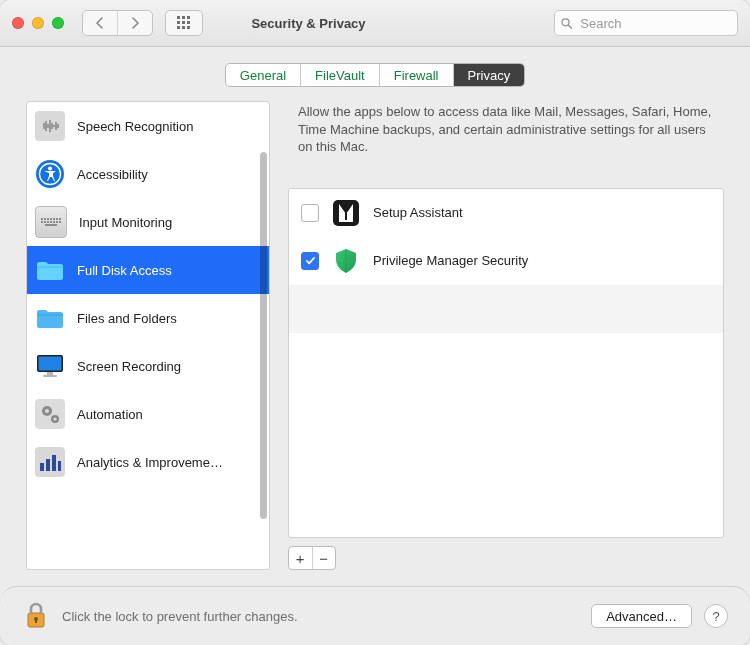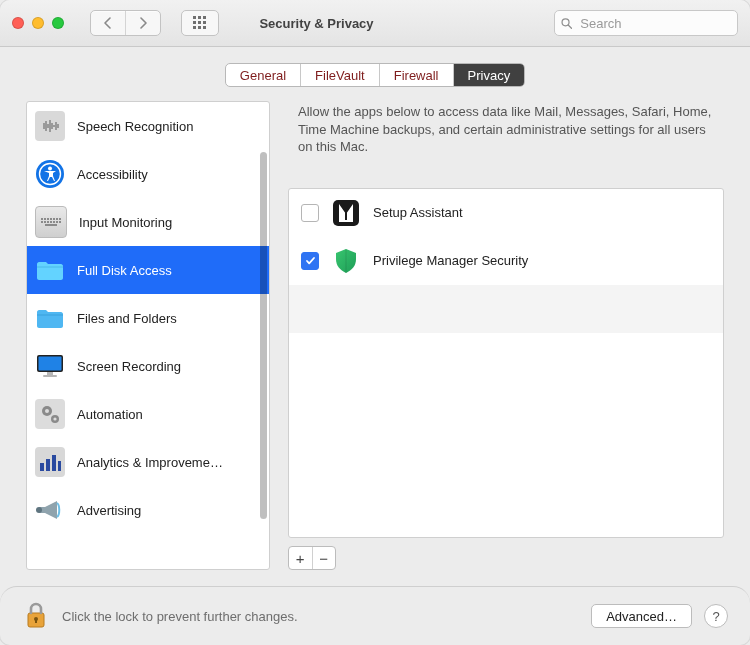--- a/index.html
+++ b/index.html
@@ -25,21 +25,21 @@
     position: relative;
   }
   
   .titlebar {
     height: 46px;
     border-bottom: 1px solid #c9c9c9;
     background: linear-gradient(#f1f1f1,#e4e4e4);
     display: flex;
     align-items: center;
     padding: 0 12px;
-    gap: 20px;
+    gap: 12px;
   }
   .traffic {
     display: flex;
     gap: 8px;
     margin-right: 6px;
   }
   .tl {
     width: 12px; height: 12px; border-radius: 50%;
     box-shadow: inset 0 0 0 1px rgba(0,0,0,0.15);
   }
@@ -109,21 +109,21 @@
     border-radius:5px;
     overflow:hidden;
     background:#fff;
     height:22px;
   }
   .tab {
     padding:0 14px;
     display:flex; align-items:center;
     border-right:1px solid #c8c8c8;
     font-size:13px;
-    color:#7f1d1d;
+    color:#15803d;
   }
   .tab:last-child { border-right:none; }
   .tab.active {
     background:#404040;
     color:#fff;
   }
   
   .content {
     flex:1;
     display:flex;
@@ -442,30 +442,20 @@
                   <rect x="1" y="10" width="4" height="8"></rect>
                   <rect x="7" y="6" width="4" height="12"></rect>
                   <rect x="13" y="2" width="4" height="16"></rect>
                   <rect x="19" y="8" width="3" height="10"></rect>
                 </g>
               </svg>
           </span>
           <span class="side-label">Analytics &amp; Improveme…</span>
         </div>
 
-        <div class="sidebar-item">
-          <span class="side-icon">
-            <svg width="30" height="22" viewBox="0 0 30 22">
-                <path d="M4 8h6l12-6v18l-12-6H4z" fill="#8fa3ad"></path>
-                <circle cx="4" cy="11" r="3" fill="#5f7580"></circle>
-                <path d="M22 4c3 2 3 12 0 14" fill="none" stroke="#6fbfe6" stroke-width="2"></path>
-              </svg>
-          </span>
-          <span class="side-label">Advertising</span>
-        </div>
       </div>
       <div class="scroll-hint"></div>
     </div>
 
     <div class="rightpane">
       <div class="description">Allow the apps below to access data like Mail, Messages, Safari, Home, Time Machine backups, and certain administrative settings for all users on this Mac.</div>
 
       <div class="applist">
         <div class="approw">
           <span class="chk"></span>

